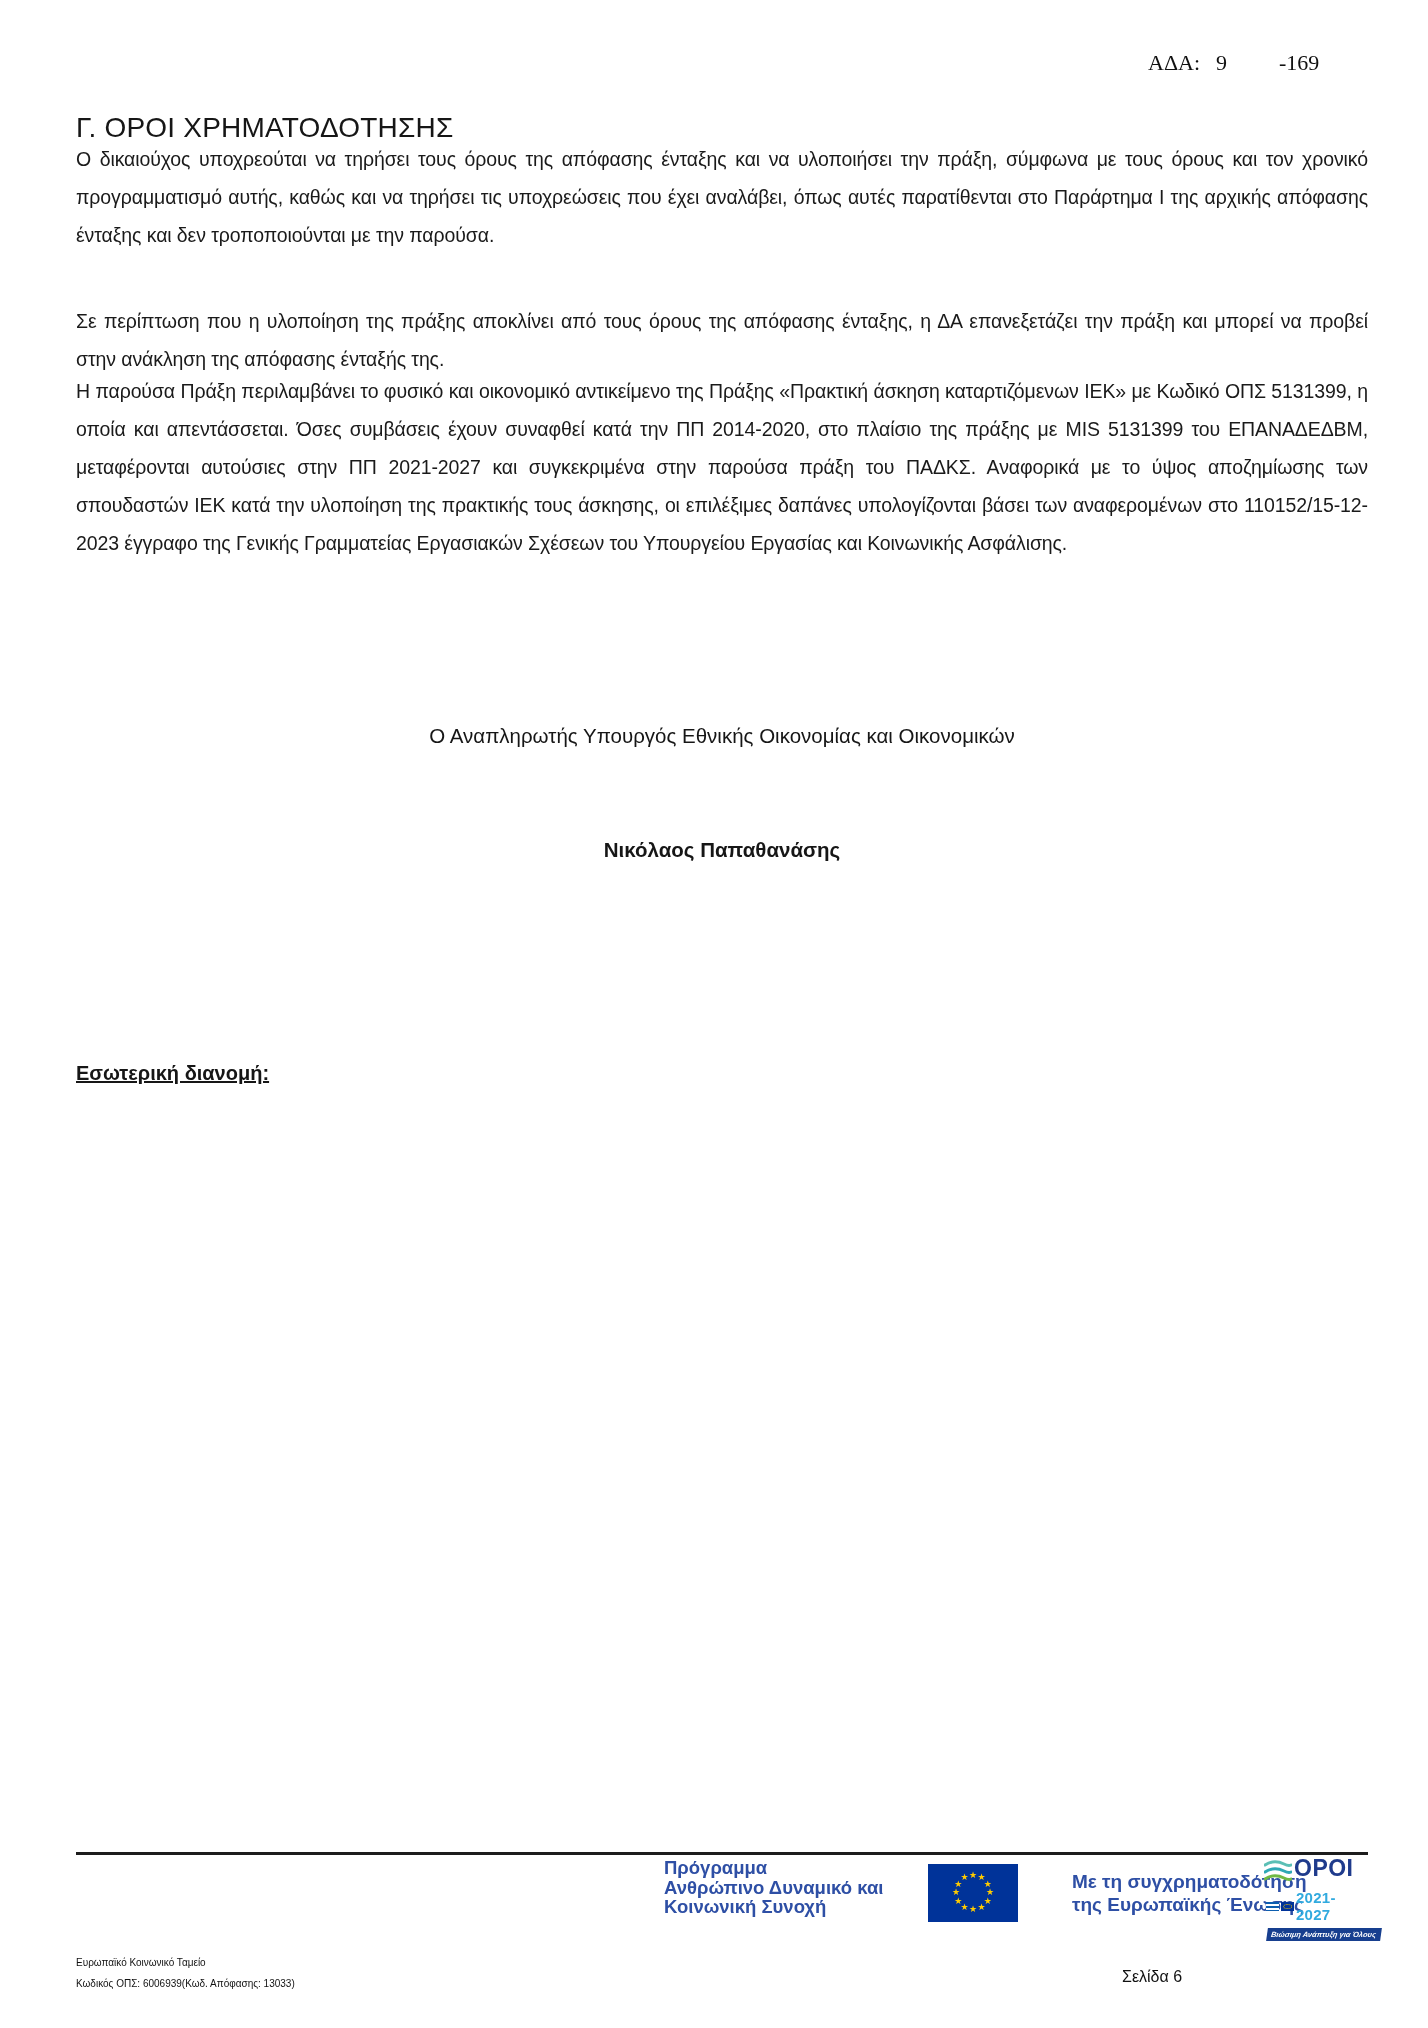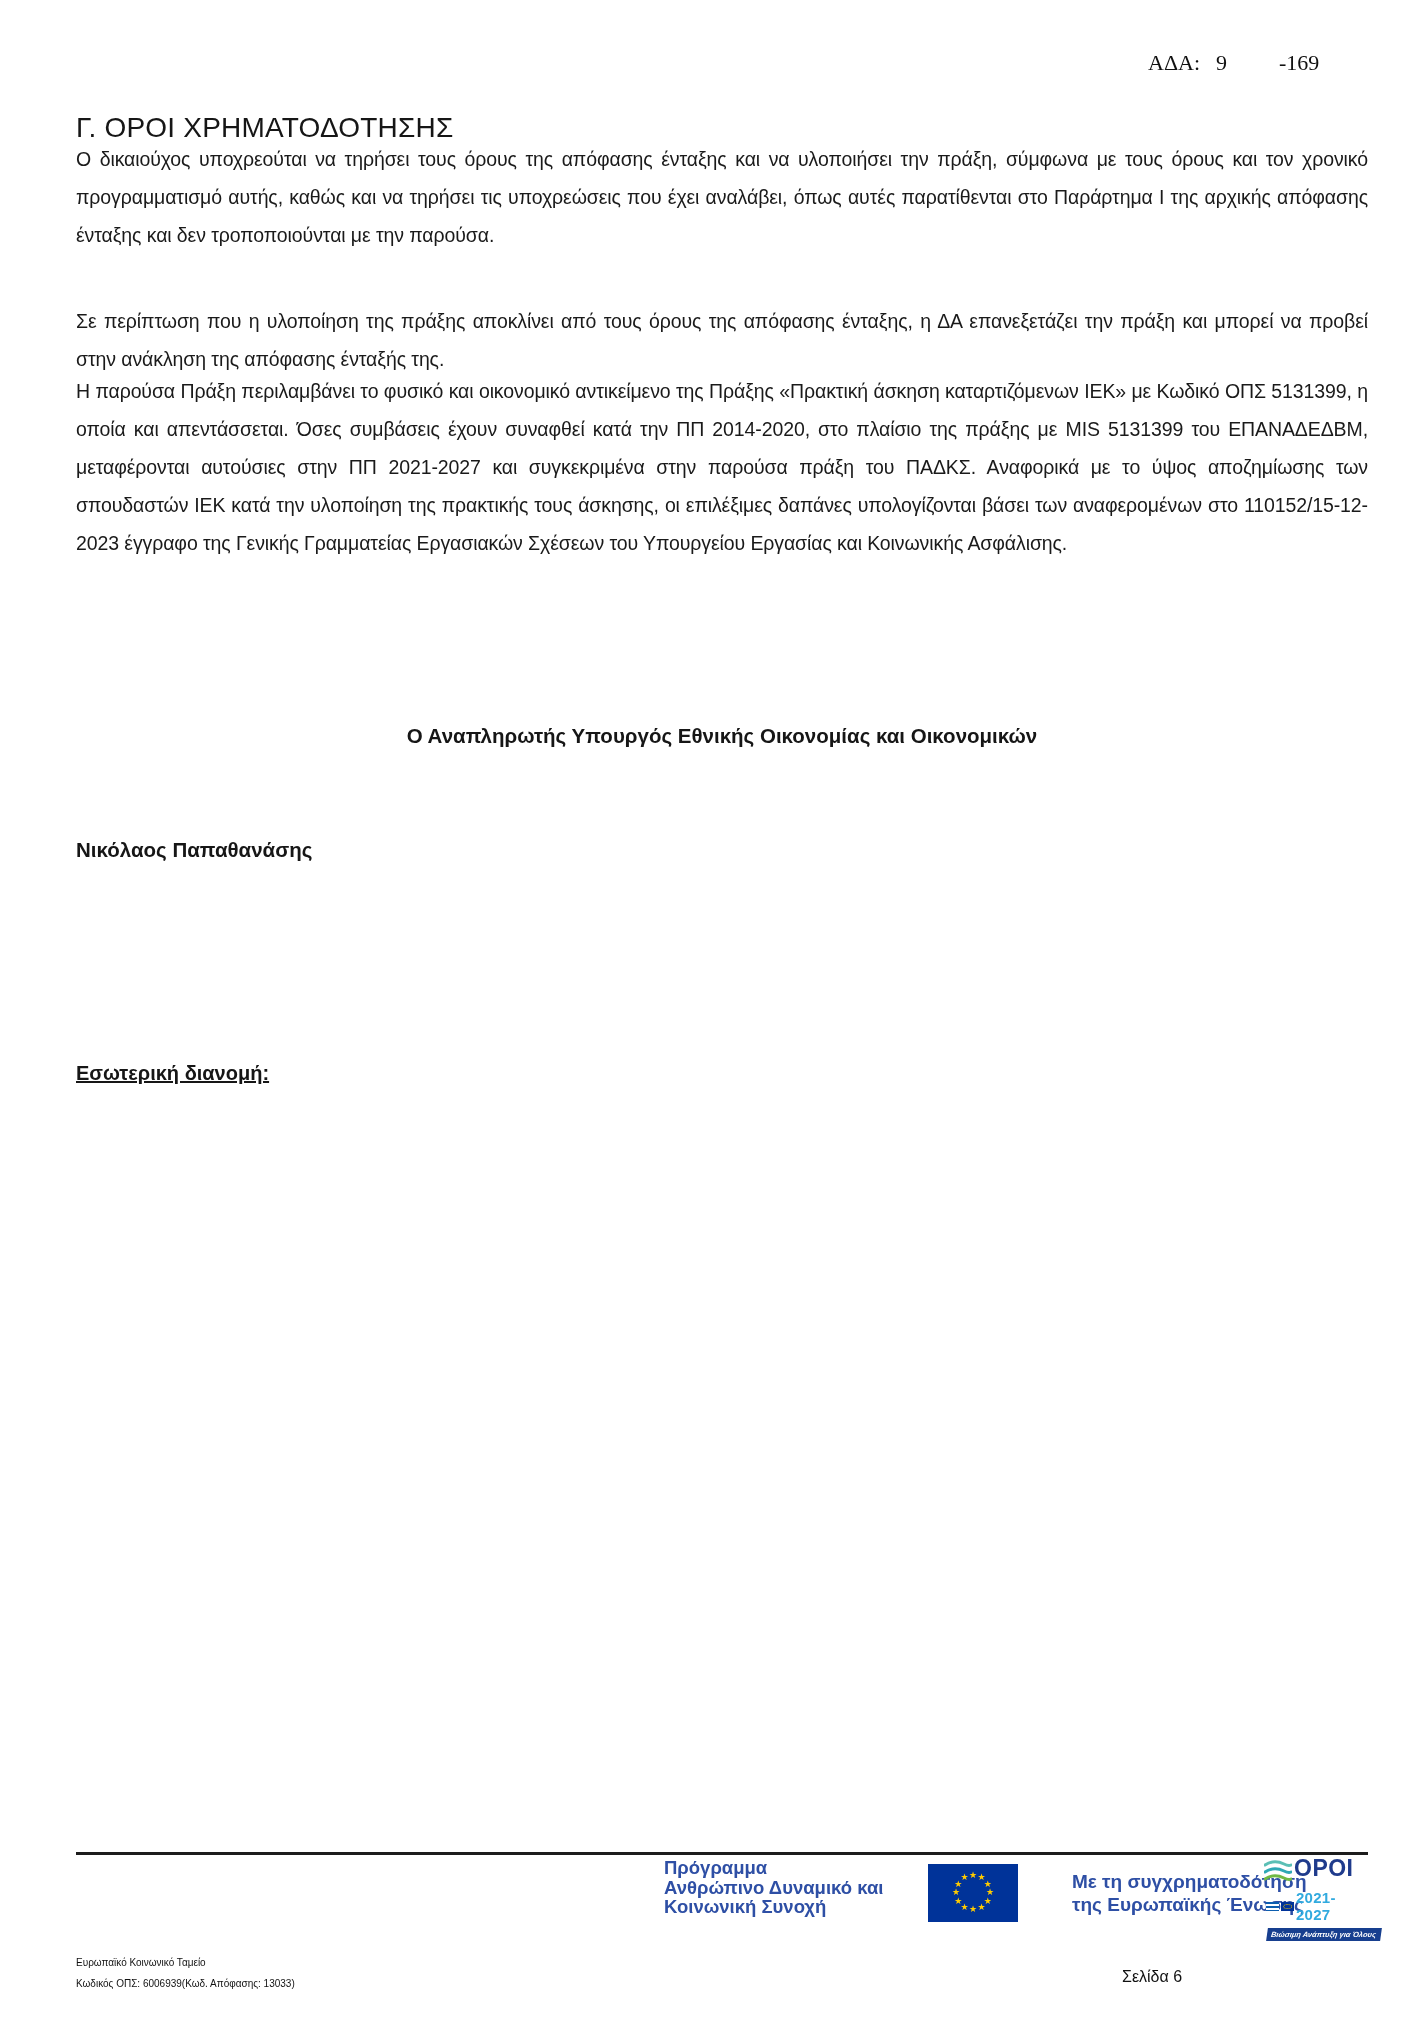--- a/index.html
+++ b/index.html
@@ -30,25 +30,25 @@
     margin:0;text-align:justify;
     font-size:19.5px;line-height:38px;letter-spacing:-0.1px;
     color:#1a1a1a;
   }
   .par-1{top:140px;}
   .par-2{top:302px;}
   .par-3{top:372px;}
 
   .sig-title{
     position:absolute;top:724px;left:76px;width:1292px;
-    text-align:center;font-size:20.5px;font-weight:bold;
+    text-align:center;font-size:20.5px;font-weight:normal;
   }
   .sig-name{
     position:absolute;top:838px;left:76px;width:1292px;
-    text-align:left;font-size:20.5px;font-weight:bold;
+    text-align:center;font-size:20.5px;font-weight:bold;
   }
 
   .dist-heading{
     position:absolute;top:1062px;left:76px;
     font-size:20px;font-weight:bold;text-decoration:underline;
   }
   .dist-list{
     position:absolute;top:1102px;left:76px;width:1100px;
   }
   .dist-item{

